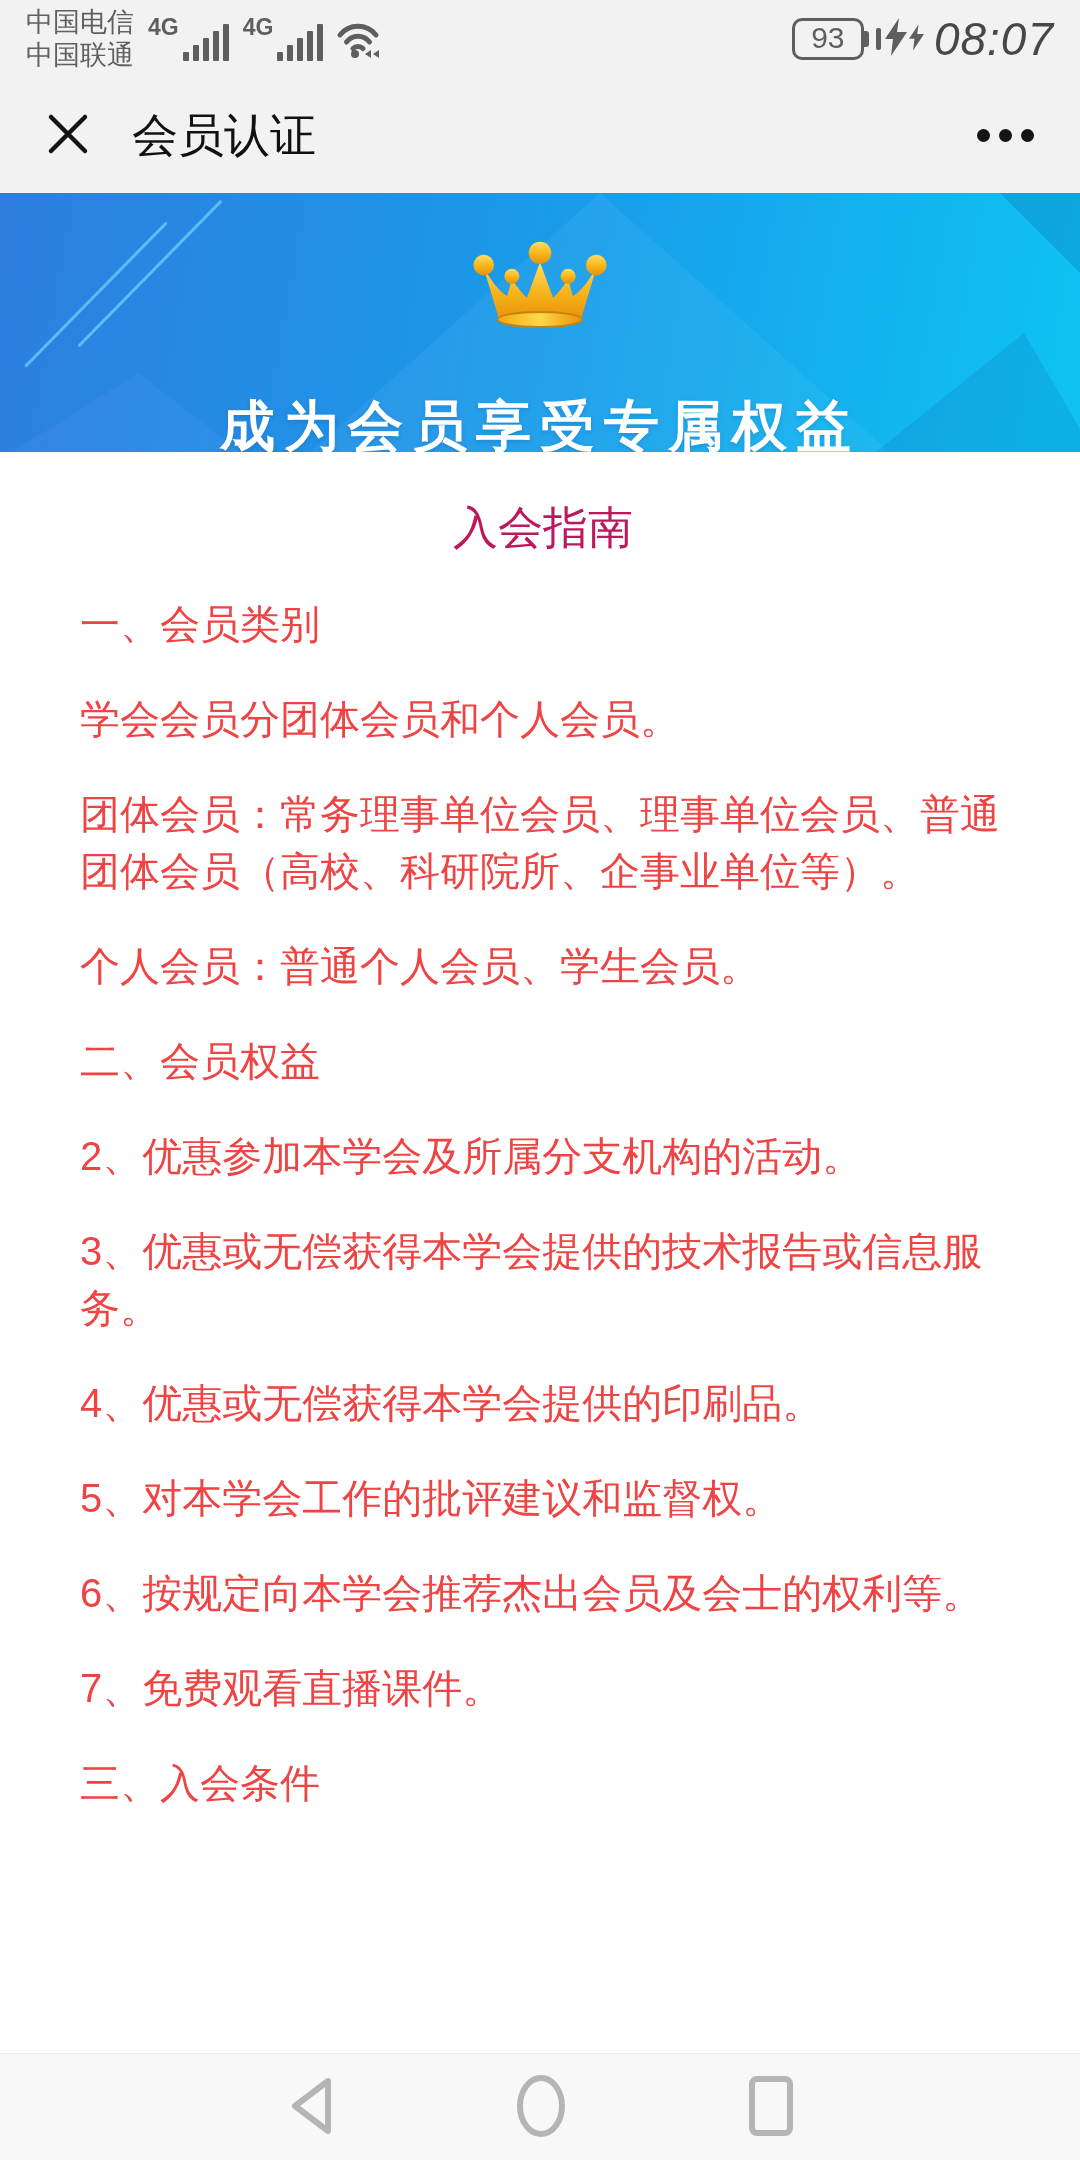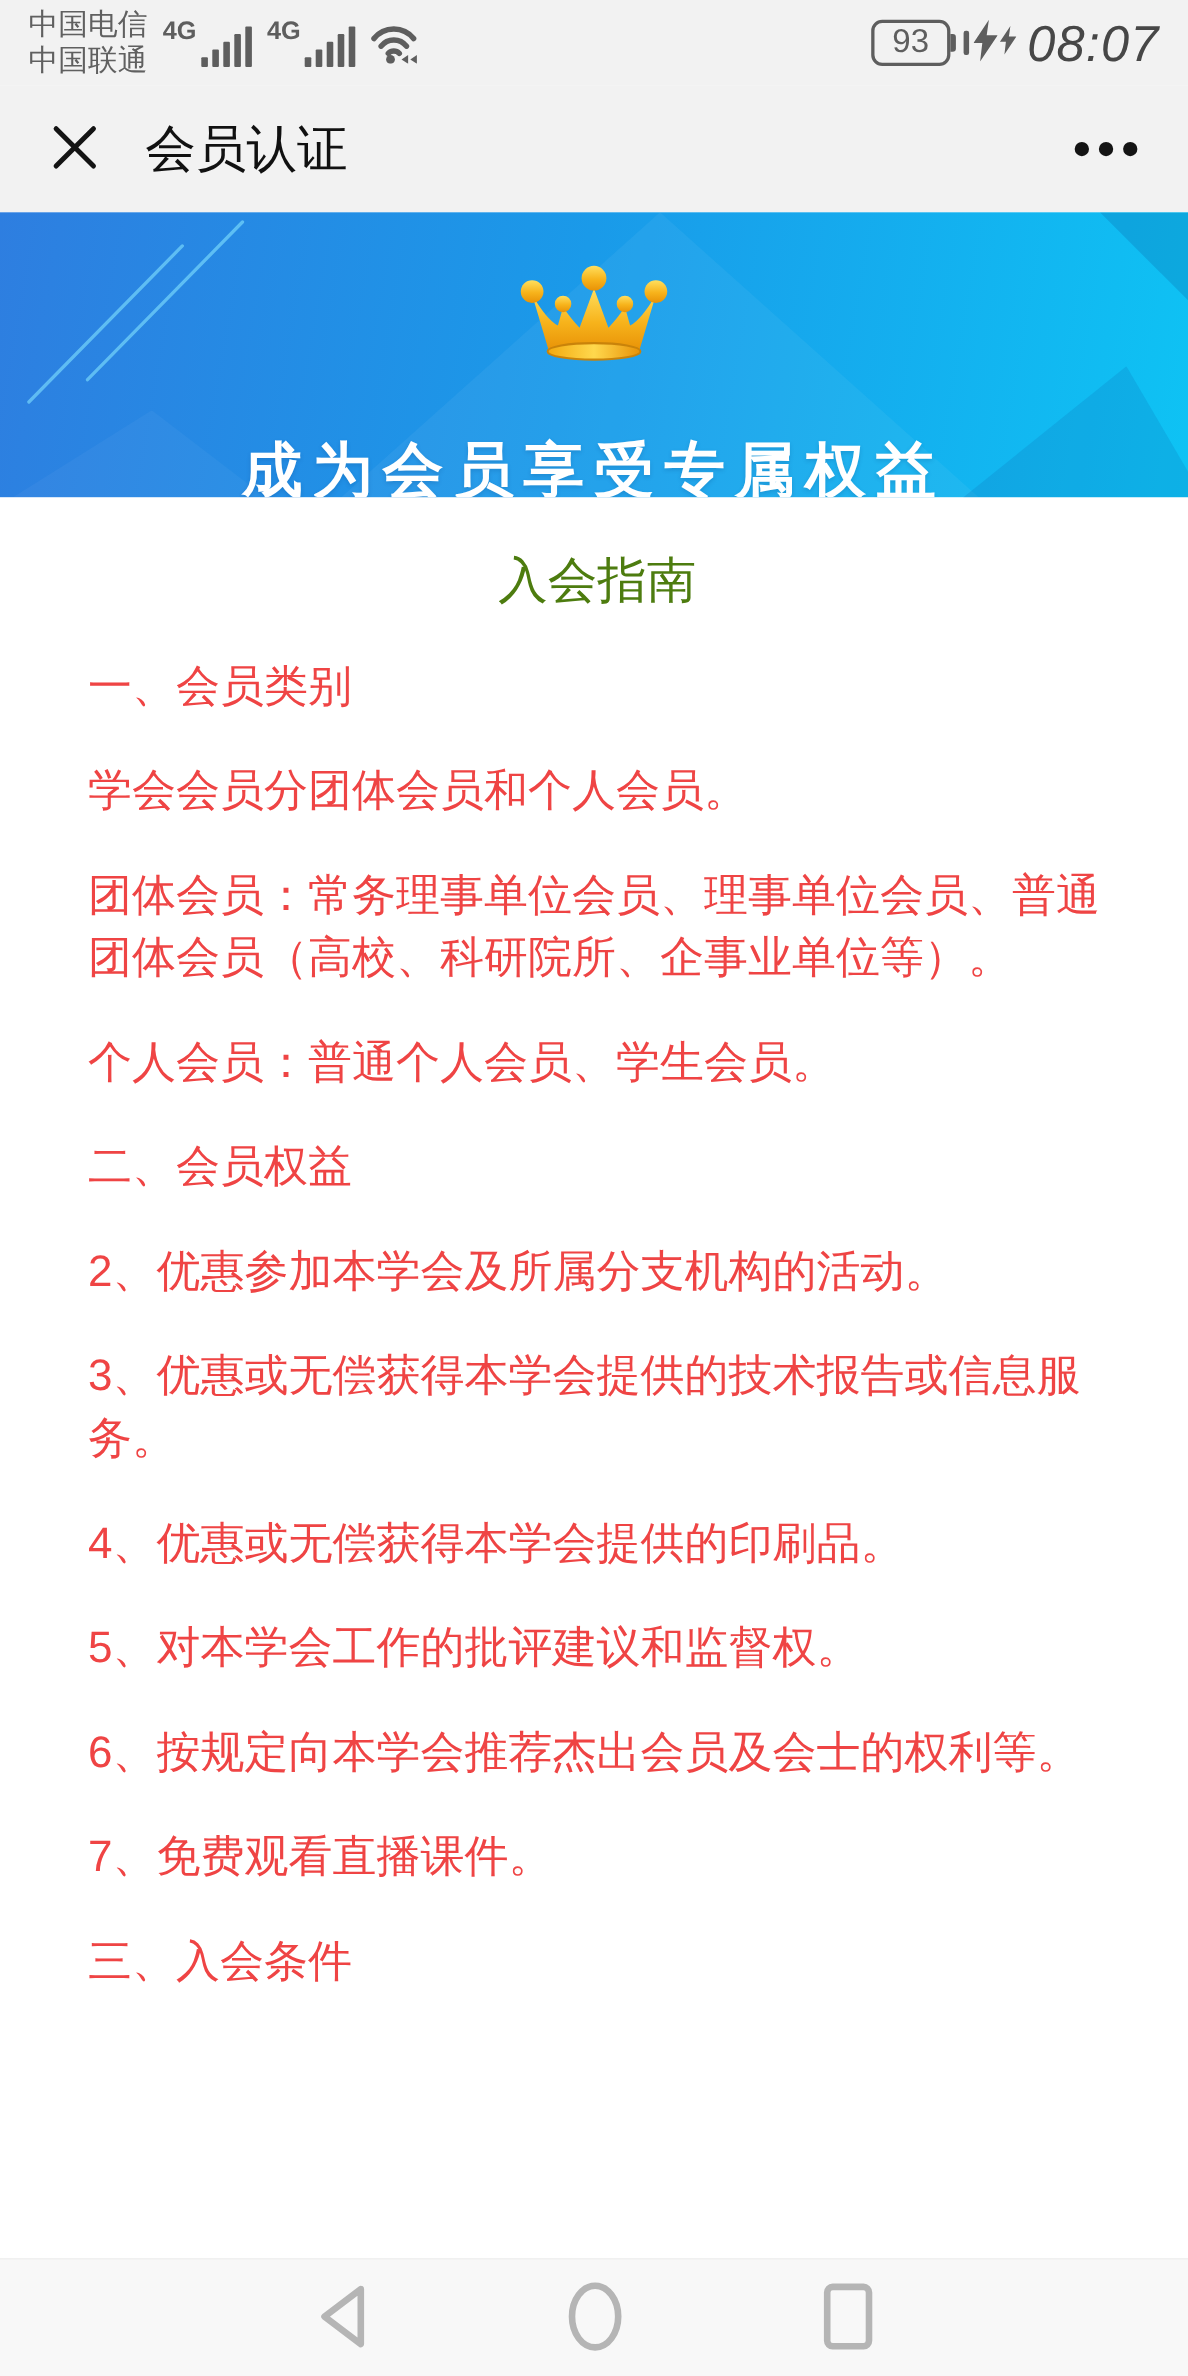--- a/index.html
+++ b/index.html
@@ -64,21 +64,21 @@
   .banner-headline{
     z-index:2;margin-top:50px;color:#ffffff;font-size:55px;font-weight:700;
     letter-spacing:9px;text-shadow:0 2px 4px rgba(0,50,110,0.18);white-space:nowrap;
   }
   
   .webview{
     background:#ffffff;height:1556px;box-sizing:border-box;
     padding:46px 74px 0 80px;overflow:hidden;
   }
   .guide-title{
-    text-align:center;font-size:45px;line-height:60px;color:#4d7c0f;
+    text-align:center;font-size:45px;line-height:60px;color:#be185d;
     font-weight:500;margin:0 0 4px 0;
   }
   .para{
     font-size:40px;line-height:57px;color:#ef4444;margin:38px 0;
     font-weight:400;word-break:break-all;
   }
   
   .android-nav{
     position:absolute;left:0;bottom:0;width:100%;height:107px;
     background:#f8f8f8;border-top:1px solid #ececec;box-sizing:border-box;

